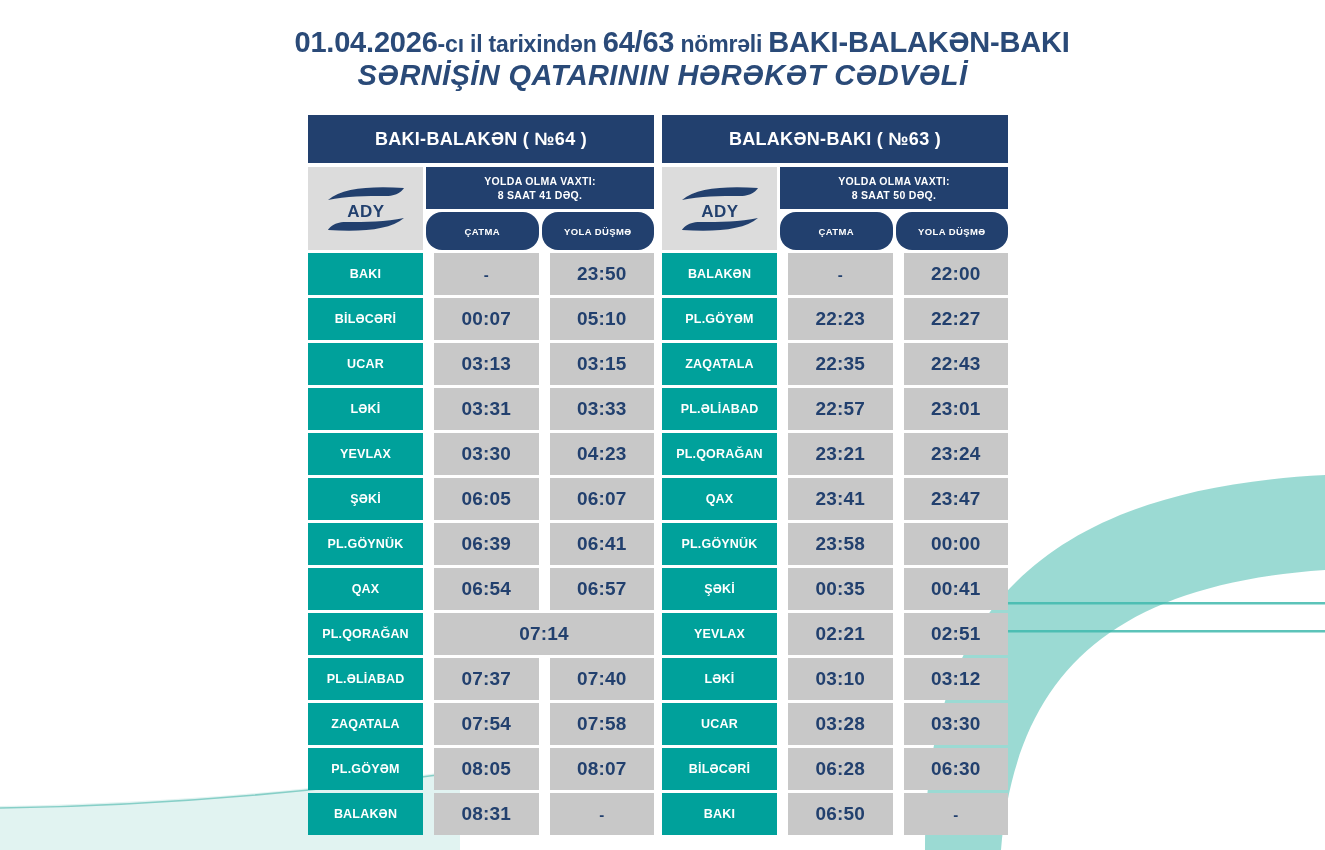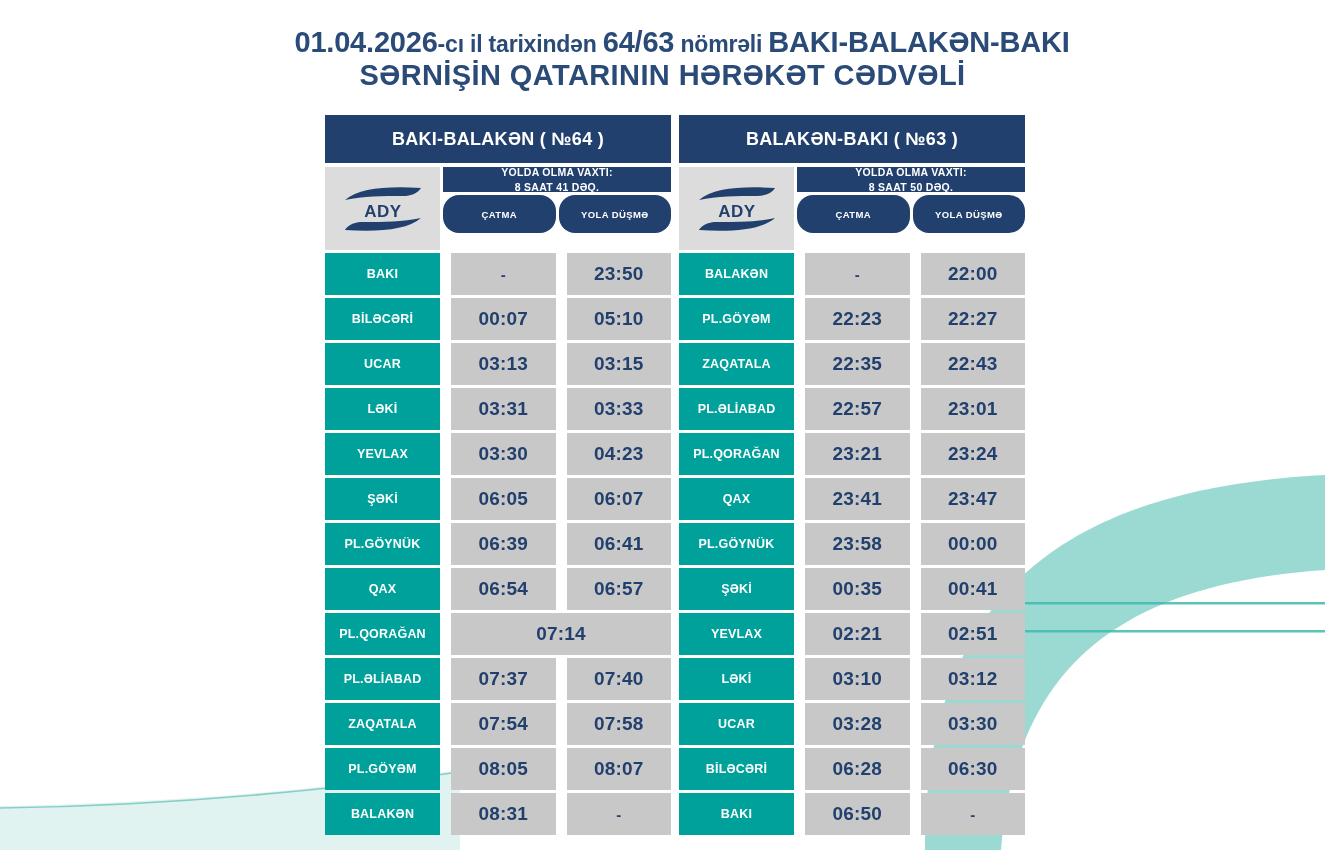--- a/index.html
+++ b/index.html
@@ -24,27 +24,27 @@
   
   #title {
     position: absolute;
     top: 26px; left: 0; right: 0;
     text-align: center;
     z-index: 5;
     color: #2A4A78;
     line-height: 1.14;
   }
   #title .line1 { font-size: 29px; font-weight: bold; letter-spacing: -0.2px; white-space: nowrap; padding-left: 39px; }
-  #title .line2 { font-size: 29px; font-weight: bold; letter-spacing: 0.4px; white-space: nowrap; }
+  #title .line2 { font-size: 29px; font-weight: bold; letter-spacing: 0.4px; white-space: nowrap; font-style: italic; }
   #title .small { font-size: 23px; font-weight: bold; }
 
   
   #tables {
     position: absolute;
-    left: 325px; top: 115px;
+    left: 308px; top: 115px;
     width: 700px;
     display: flex;
     gap: 8px;
     z-index: 3;
   }
   .table-block { width: 346px; display: flex; flex-direction: column; }
 
   .route-header {
     height: 48px;
     background: #22406E;
@@ -58,21 +58,21 @@
 
   
   .head-band { display: flex; gap: 3px; margin-bottom: 3px; }
   .logo-cell {
     width: 115px; height: 83px;
     background: #DCDCDC;
     display: flex; align-items: center; justify-content: center;
   }
   .head-right { flex: 1; display: flex; flex-direction: column; gap: 3px; }
   .duration-cell {
-    height: 25px;
+    height: 42px;
     background: #22406E;
     color: #ffffff;
     display: flex; flex-direction: column;
     align-items: center; justify-content: center;
     font-size: 10.5px; font-weight: bold;
     letter-spacing: 0.3px;
     line-height: 1.35;
   }
   .subhead-row { display: flex; gap: 3px; height: 38px; }
   .subhead-cell {

